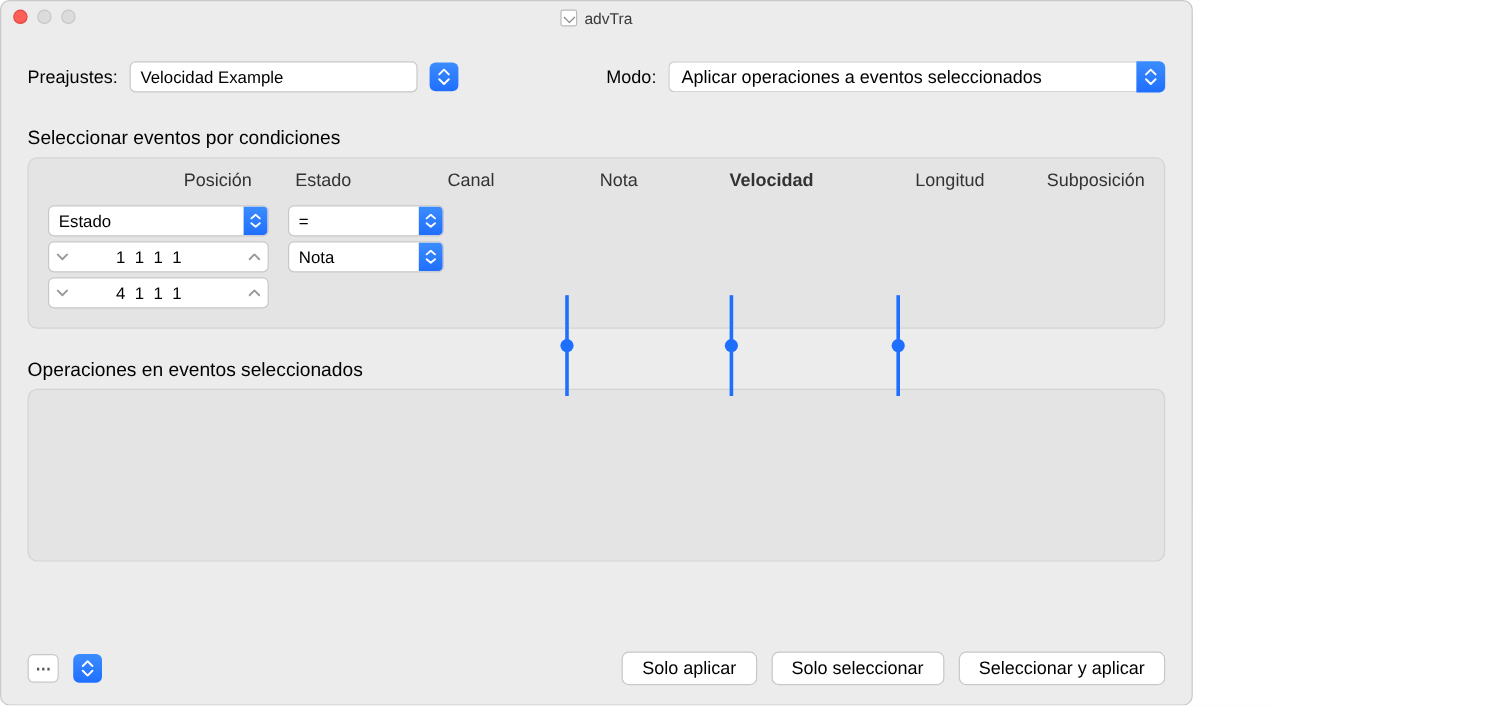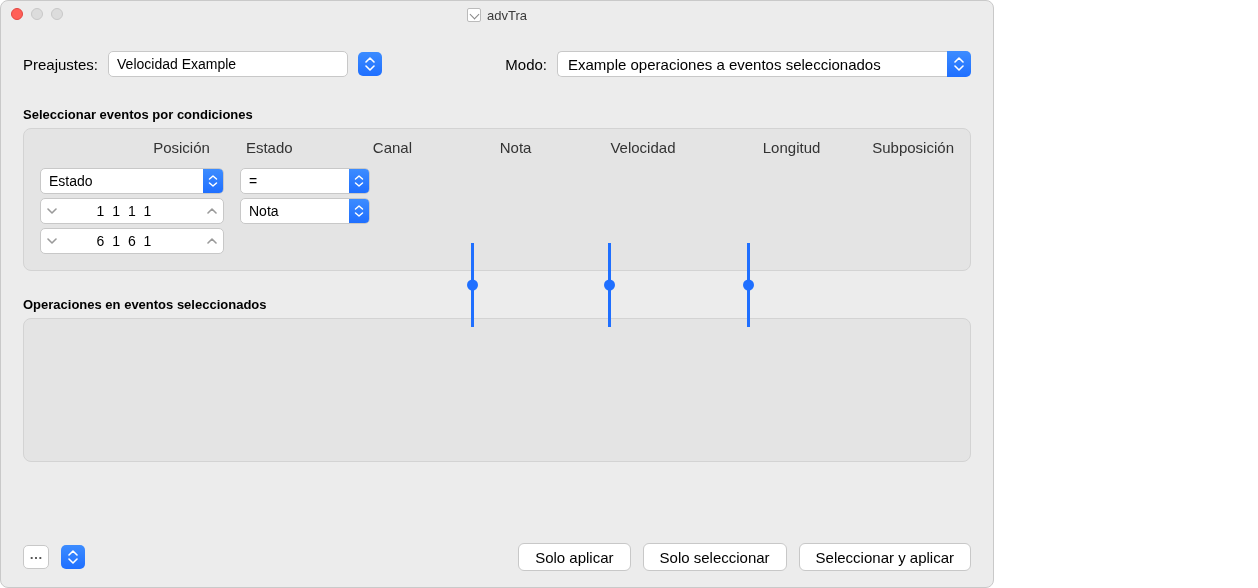--- a/index.html
+++ b/index.html
@@ -18,29 +18,29 @@
   
   .topbar { display:flex; align-items:center; gap:10px; }
   .topbar .spacer { flex:1; }
   .label { font-size:15px; color:#000; }
   .combo-text { height:26px; background:#fff; border:1px solid #c8c8c8; border-radius:5px; padding:0 8px; font-size:14px; display:flex; align-items:center; min-width:240px; }
   .combo-mode { height:26px; background:#fff; border:1px solid #c8c8c8; border-radius:5px 0 0 5px; padding:0 10px; font-size:15px; display:flex; align-items:center; min-width:390px; border-right:none; }
   .blue-btn { width:24px; height:24px; border-radius:5px; background: linear-gradient(#3c8cff,#1f6fff); display:flex; align-items:center; justify-content:center; cursor:pointer; }
   .blue-btn.attached { border-radius: 0 5px 5px 0; height:26px; }
   .blue-btn svg { pointer-events:none; }
   
-  .section-title { font-size:13px; font-weight:700; margin-top:30px; margin-bottom:6px; }
+  .section-title { font-size:16px; font-weight:400; margin-top:30px; margin-bottom:6px; }
   
   .panel { background:#e4e4e4; border:1px solid #d3d3d3; border-radius:8px; padding:10px 10px 14px 10px; position:relative; }
   .headers { display:flex; font-size:15px; color:#333; padding:0 6px 10px 6px; }
   .h-pos { width:200px; text-align:right; }
   .h-est { width:140px; text-align:center; }
   .h-canal { width:150px; text-align:center; }
   .h-nota { width:140px; text-align:center; }
-  .h-vel { width:160px; text-align:center; }
+  .h-vel { width:160px; text-align:center;font-weight:bold; }
   .h-long { width:190px; text-align:center; }
   .h-sub { flex:1; text-align:center; }
   .row { display:flex; gap:16px; padding:2px 6px; align-items:center; }
   .sel { position:relative; height:26px; background:#fff; border:1px solid #c8c8c8; border-radius:5px; display:flex; align-items:center; font-size:14px; overflow:hidden; }
   .sel .text { flex:1; padding:0 8px; }
   .sel .cap { width:20px; height:100%; background:linear-gradient(#3c8cff,#1f6fff); display:flex; align-items:center; justify-content:center; }
   .sel.w1 { width:184px; }
   .sel.w2 { width:130px; }
   .stepper { width:184px; height:26px; background:#fff; border:1px solid #c8c8c8; border-radius:5px; display:flex; align-items:center; font-size:14px; }
   .stepper .chev { width:22px; display:flex; align-items:center; justify-content:center; color:#888; cursor:pointer; }
@@ -82,21 +82,21 @@
       </div>
       <div class="blue-btn">
         <svg width="12" height="14" viewBox="0 0 12 14">
             <path d="M2 5 L6 1 L10 5 M2 9 L6 13 L10 9" stroke="#fff" stroke-width="1.6" fill="none" stroke-linecap="round" stroke-linejoin="round"></path>
           </svg>
       </div>
       <div class="spacer"></div>
       <span class="label">Modo:</span>
       <div style="display:flex;">
         <div class="combo-mode">
-          <span>Example operaciones a eventos seleccionados</span>
+          <span>Aplicar operaciones a eventos seleccionados</span>
         </div>
         <div class="blue-btn attached">
           <svg width="12" height="14" viewBox="0 0 12 14">
               <path d="M2 5 L6 1 L10 5 M2 9 L6 13 L10 9" stroke="#fff" stroke-width="1.6" fill="none" stroke-linecap="round" stroke-linejoin="round"></path>
             </svg>
         </div>
       </div>
     </div>
 
     <div class="section-title">Seleccionar eventos por condiciones</div>
@@ -155,21 +155,21 @@
         </div>
       </div>
 
       <div class="row">
         <div class="stepper">
           <span class="chev">
             <svg width="10" height="7" viewBox="0 0 10 7">
                 <path d="M1 1 L5 5 L9 1" stroke="#9a9a9a" stroke-width="1.6" fill="none" stroke-linecap="round" stroke-linejoin="round"></path>
               </svg>
           </span>
-          <span class="num">6  1  6      1</span>
+          <span class="num">4  1  1      1</span>
           <span class="chev">
             <svg width="10" height="7" viewBox="0 0 10 7">
                 <path d="M1 5 L5 1 L9 5" stroke="#9a9a9a" stroke-width="1.6" fill="none" stroke-linecap="round" stroke-linejoin="round"></path>
               </svg>
           </span>
         </div>
       </div>
     </div>
 
     <div class="slider-strip">

